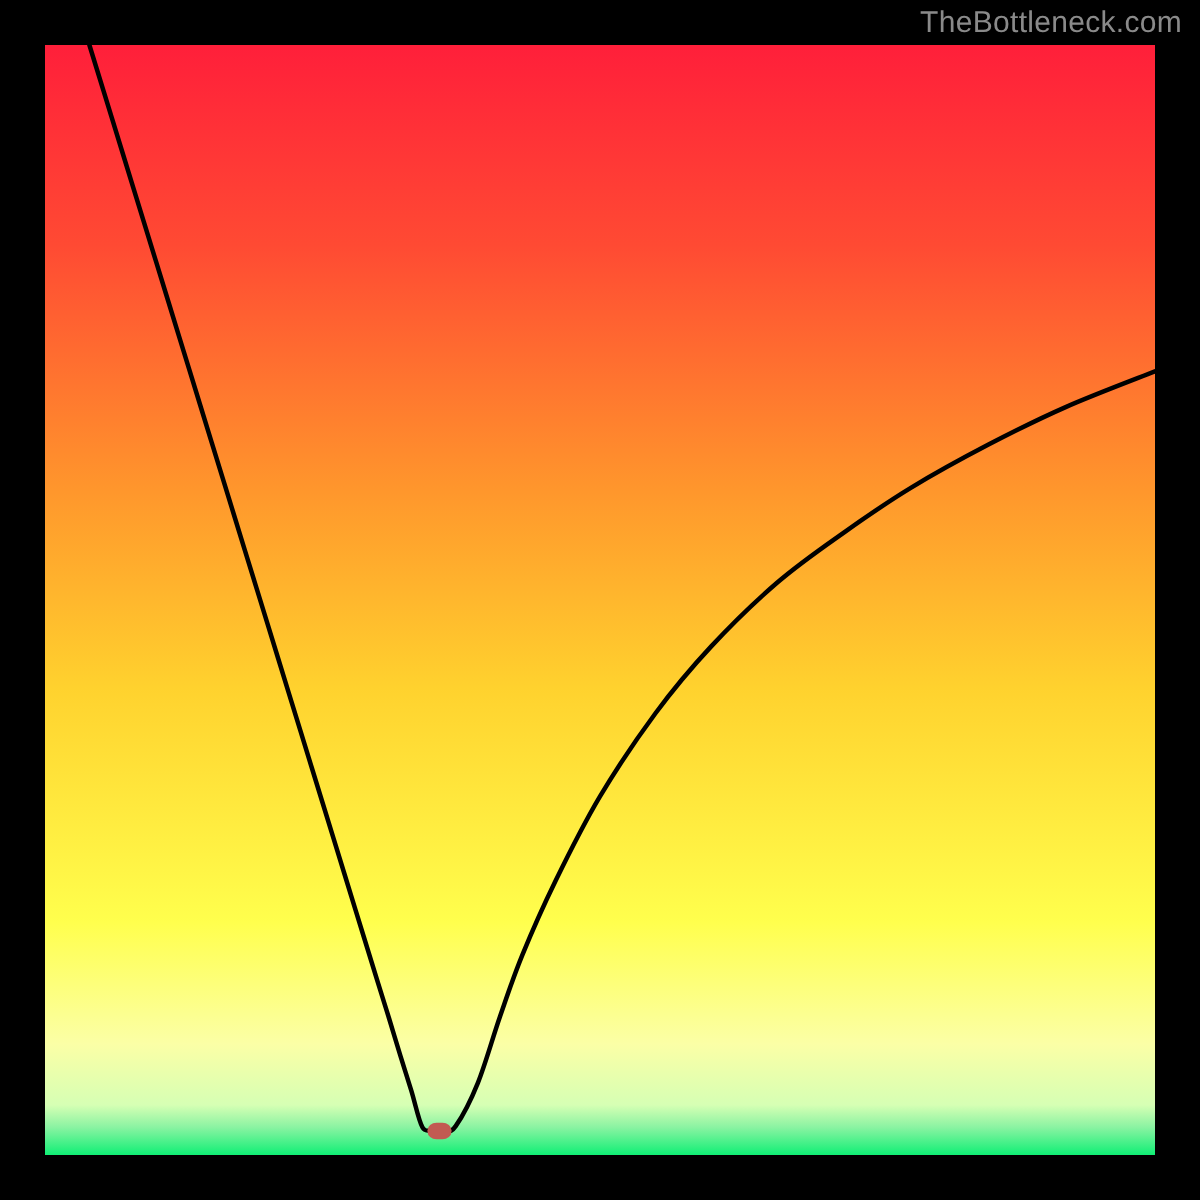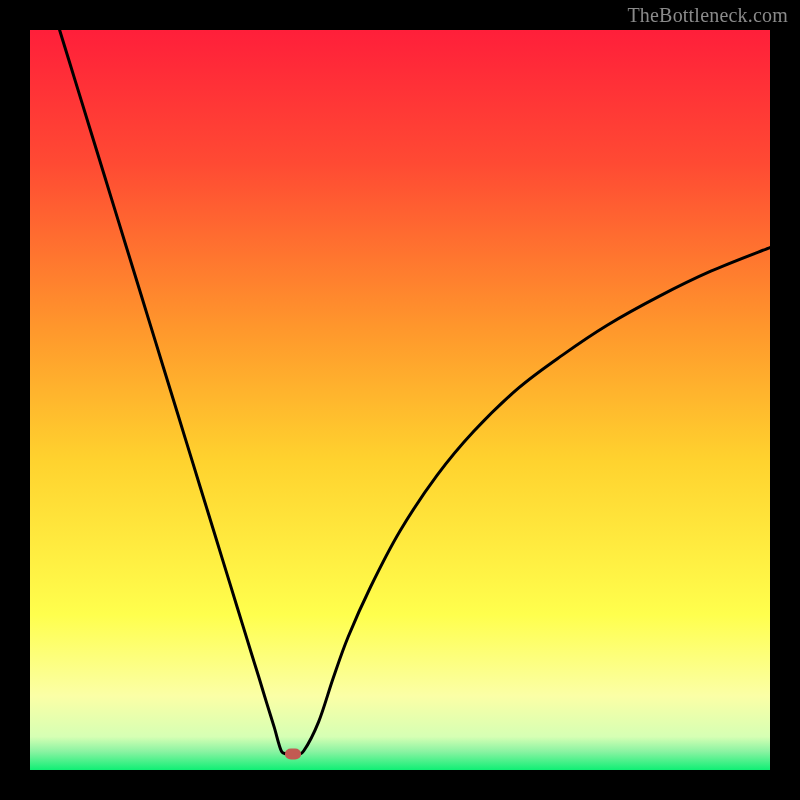--- a/index.html
+++ b/index.html
@@ -38,21 +38,21 @@
     left: 0;
     top: 0;
     width: 740px;
     height: 740px;
     overflow: visible;
   }
   .watermark {
     position: absolute;
     top: 4px;
     right: 12px;
-    font-family: Liberation Serif, serif;
+    font-family: Liberation Sans, sans-serif;
     font-size: 20px;
     font-weight: 500;
     color: #8a8a8a;
     letter-spacing: 0.2px;
   }
   .marker {
     position: absolute;
     width: 16px;
     height: 11px;
     border-radius: 6px / 5px;

